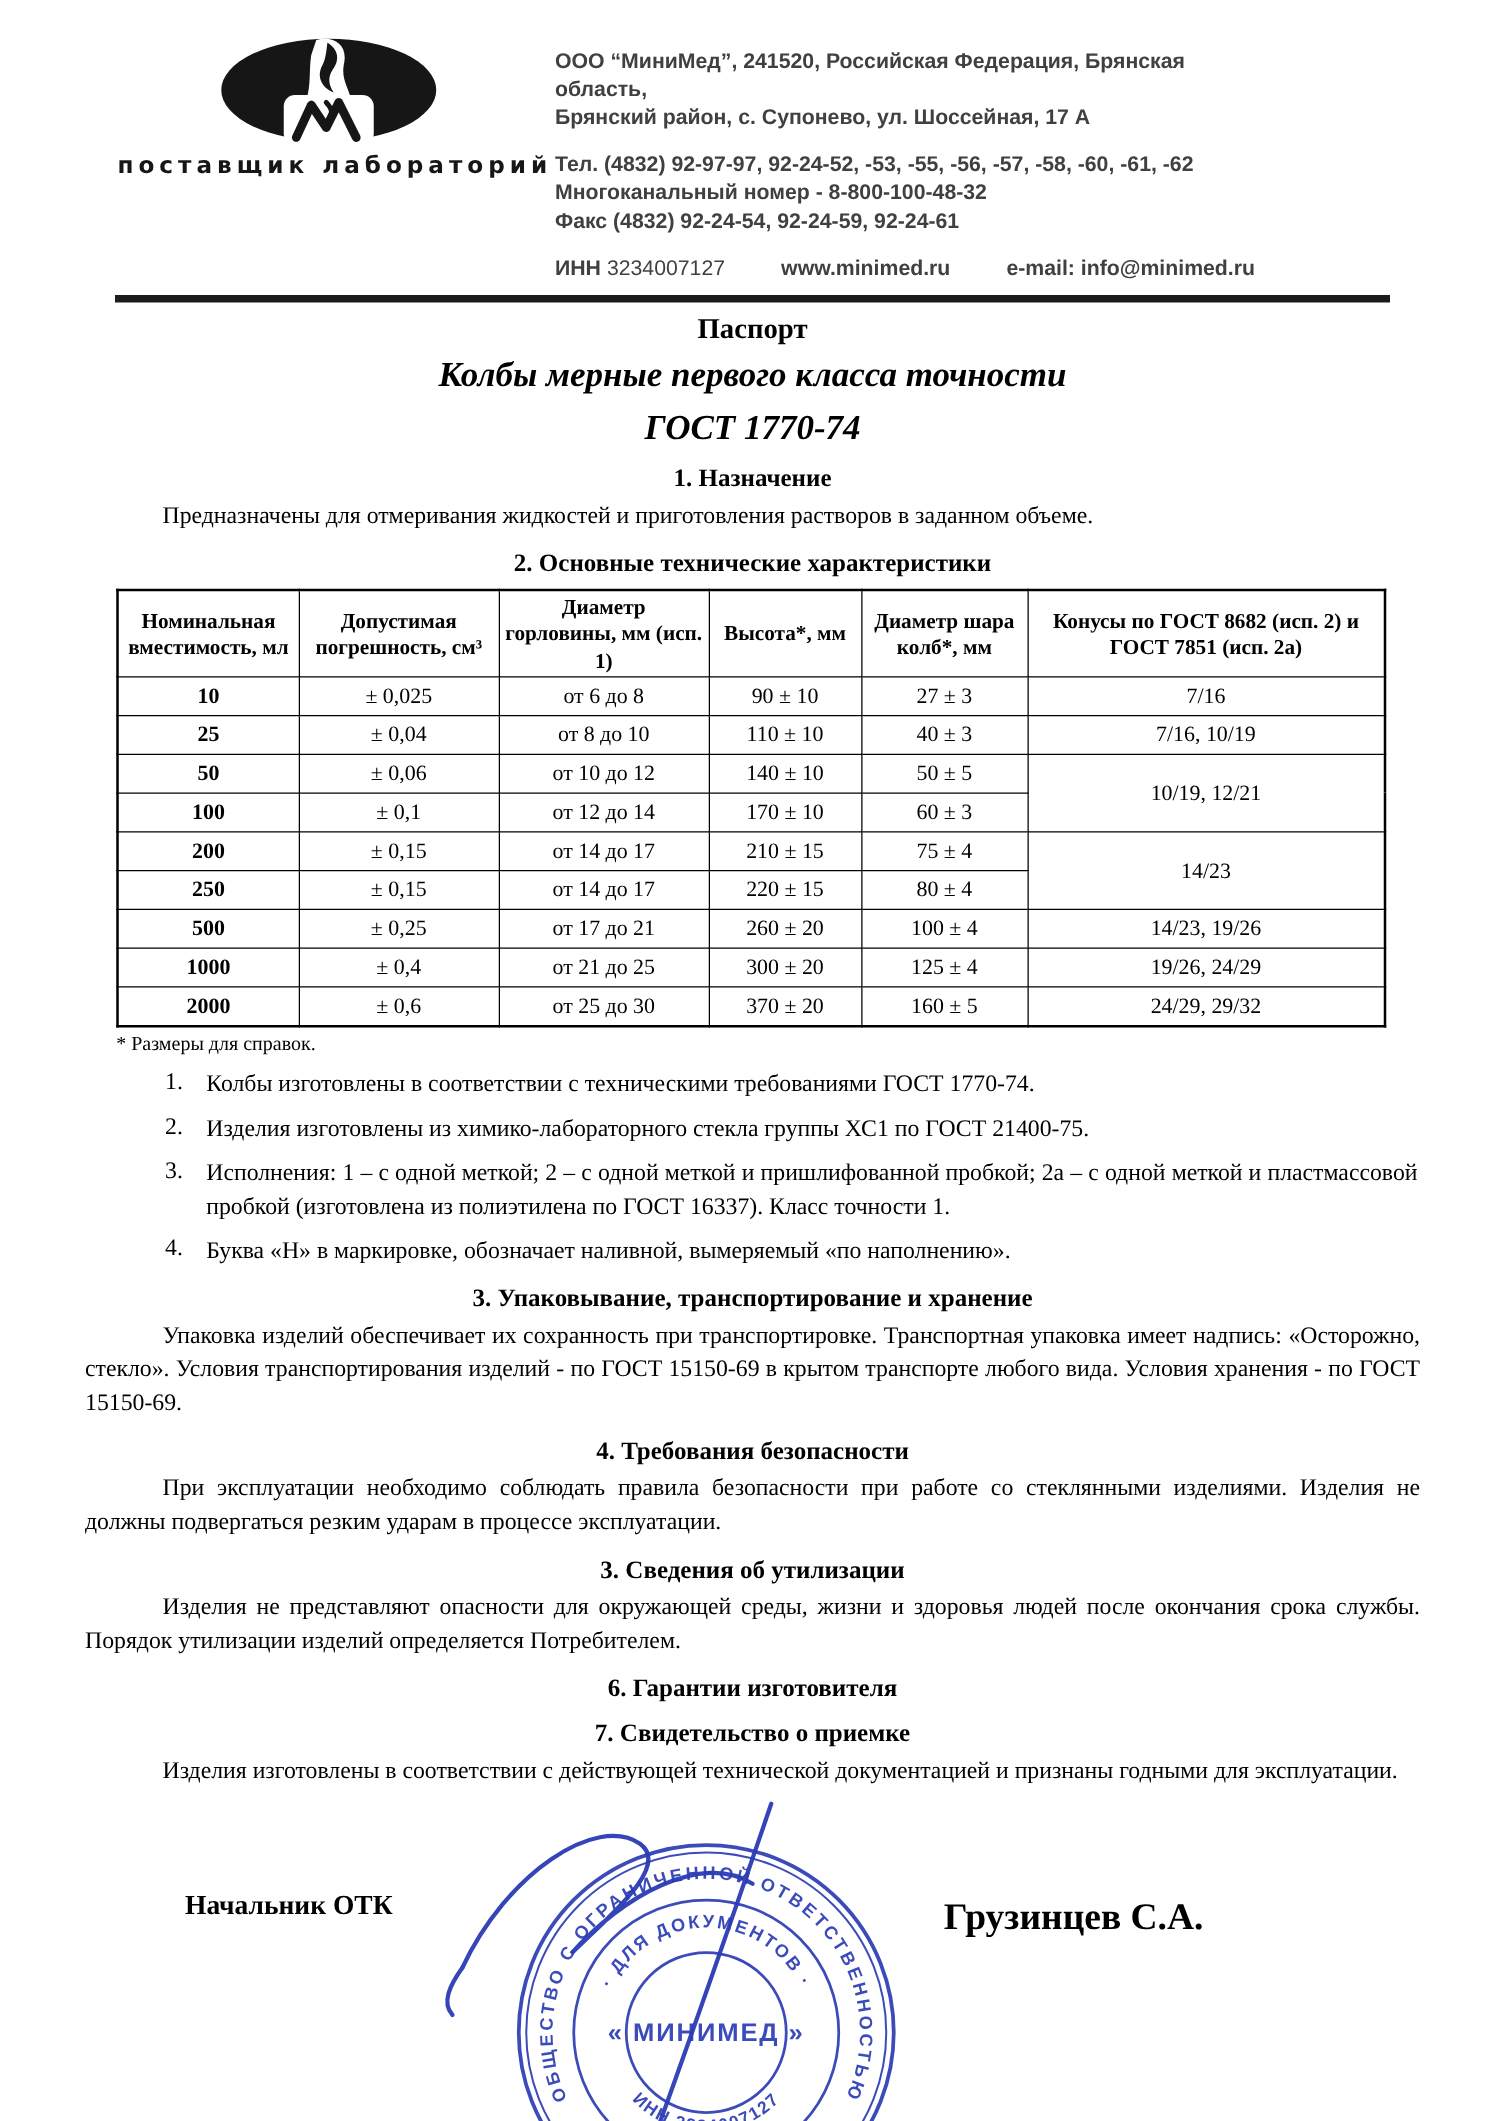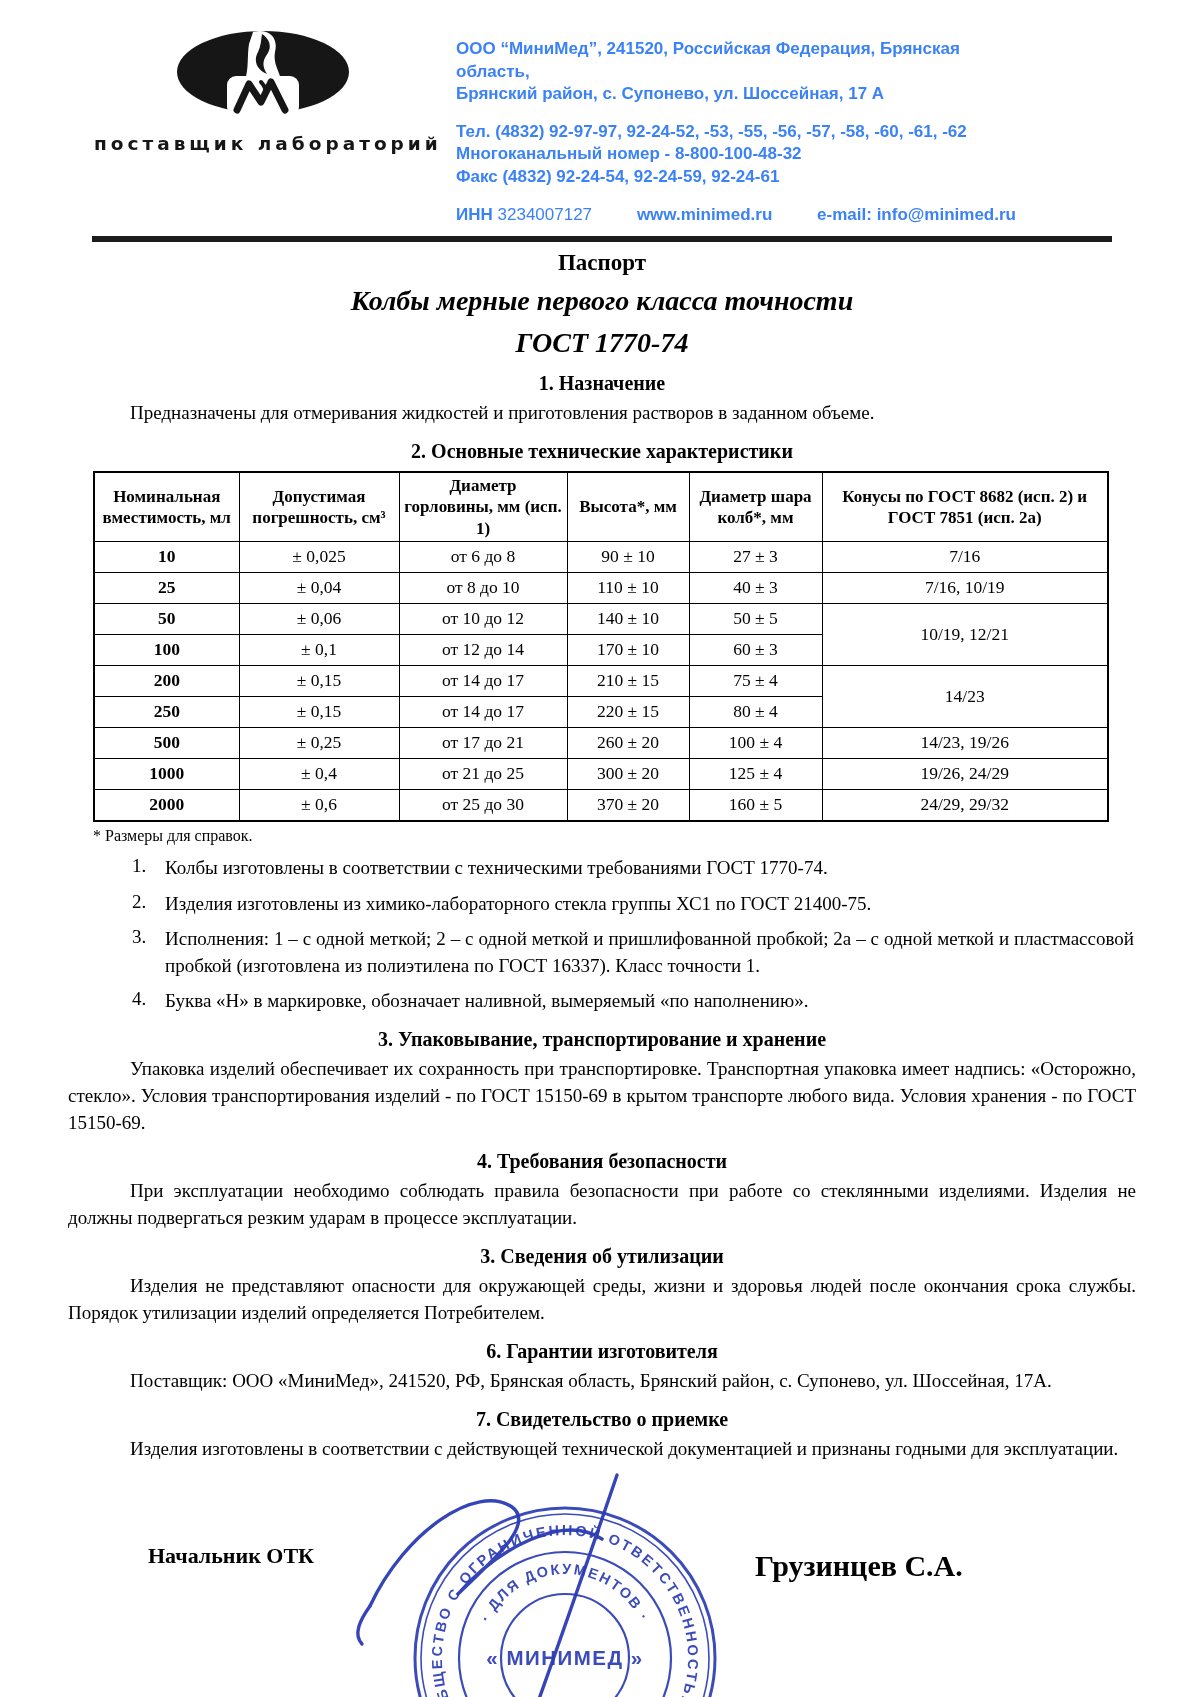--- a/index.html
+++ b/index.html
@@ -8,23 +8,23 @@
   .content{padding:26px 64px 0 68px;}
 
   
   .header{display:flex;align-items:flex-start;}
   .logo-block{width:338px;margin-left:26px;flex:none;text-align:center;}
   .logo-art{display:block;margin:4px auto 0;}
   .brand-line{font-family:"DejaVu Sans",sans-serif;font-weight:bold;font-size:57px;
               line-height:1;letter-spacing:-2px;color:#161616;margin-top:-6px;white-space:nowrap;}
   .brand-reg{font-size:21px;vertical-align:28px;letter-spacing:0;}
   .tagline{font-family:"DejaVu Sans",sans-serif;font-weight:bold;font-size:18.5px;
-           letter-spacing:4px;color:#161616;margin-top:17px;white-space:nowrap;}
-  .contact-block{margin-left:24px;padding-top:12px;font-family:"Liberation Sans",sans-serif;
-                 font-weight:bold;font-size:17px;line-height:1.33;color:#3b82f6;width:560px;}
+           letter-spacing:4px;color:#161616;margin-top:6px;white-space:nowrap;}
+  .contact-block{margin-left:12px;padding-top:12px;font-family:"Liberation Sans",sans-serif;
+                 font-weight:bold;font-size:17px;line-height:1.33;color:#404040;width:560px;}
   .contact-group{margin-bottom:15px;}
   .inn-row{display:flex;justify-content:space-between;align-items:baseline;margin-top:5px;}
   .inn-num{font-weight:normal;}
 
   .rule-thick{height:6px;background:#1c1c1c;margin:10px 24px 6px 24px;}
 
   
   .doc-type{text-align:center;font-weight:bold;font-size:23px;margin-top:8px;}
   .doc-product{text-align:center;font-weight:bold;font-style:italic;font-size:28px;margin-top:9px;}
   .doc-gost{text-align:center;font-weight:bold;font-style:italic;font-size:28px;margin-top:10px;}
@@ -223,21 +223,20 @@
     <div class="sec-heading">3.  Упаковывание, транспортирование и хранение</div>
     <p class="body-par">Упаковка изделий обеспечивает их сохранность при транспортировке. Транспортная упаковка имеет надпись: «Осторожно, стекло». Условия транспортирования изделий - по ГОСТ 15150-69 в крытом транспорте любого вида. Условия хранения - по ГОСТ 15150-69.</p>
 
     <div class="sec-heading">4.  Требования безопасности</div>
     <p class="body-par">При эксплуатации необходимо соблюдать правила безопасности при работе со стеклянными изделиями. Изделия не должны подвергаться резким ударам в процессе эксплуатации.</p>
 
     <div class="sec-heading">3.  Сведения об утилизации</div>
     <p class="body-par">Изделия не представляют опасности для окружающей среды, жизни и здоровья людей после окончания срока службы. Порядок утилизации изделий определяется Потребителем.</p>
 
     <div class="sec-heading">6.  Гарантии изготовителя</div>
-    <p class="plain-par">Поставщик: ООО «МиниМед», 241520, РФ, Брянская область, Брянский район, с. Супонево, ул. Шоссейная, 17А.</p>
 
     <div class="sec-heading">7.  Свидетельство о приемке</div>
     <p class="body-par">Изделия изготовлены в соответствии с действующей технической документацией и признаны годными для эксплуатации.</p>
 
     <div class="sig-block">
       <div class="sig-left">Начальник ОТК</div>
       <div class="sig-right">Грузинцев С.А.</div>
 
       <svg class="stamp-wrap" viewBox="0 0 480 420">
         <g stroke="#2b3cb4" fill="none" opacity="0.92">

